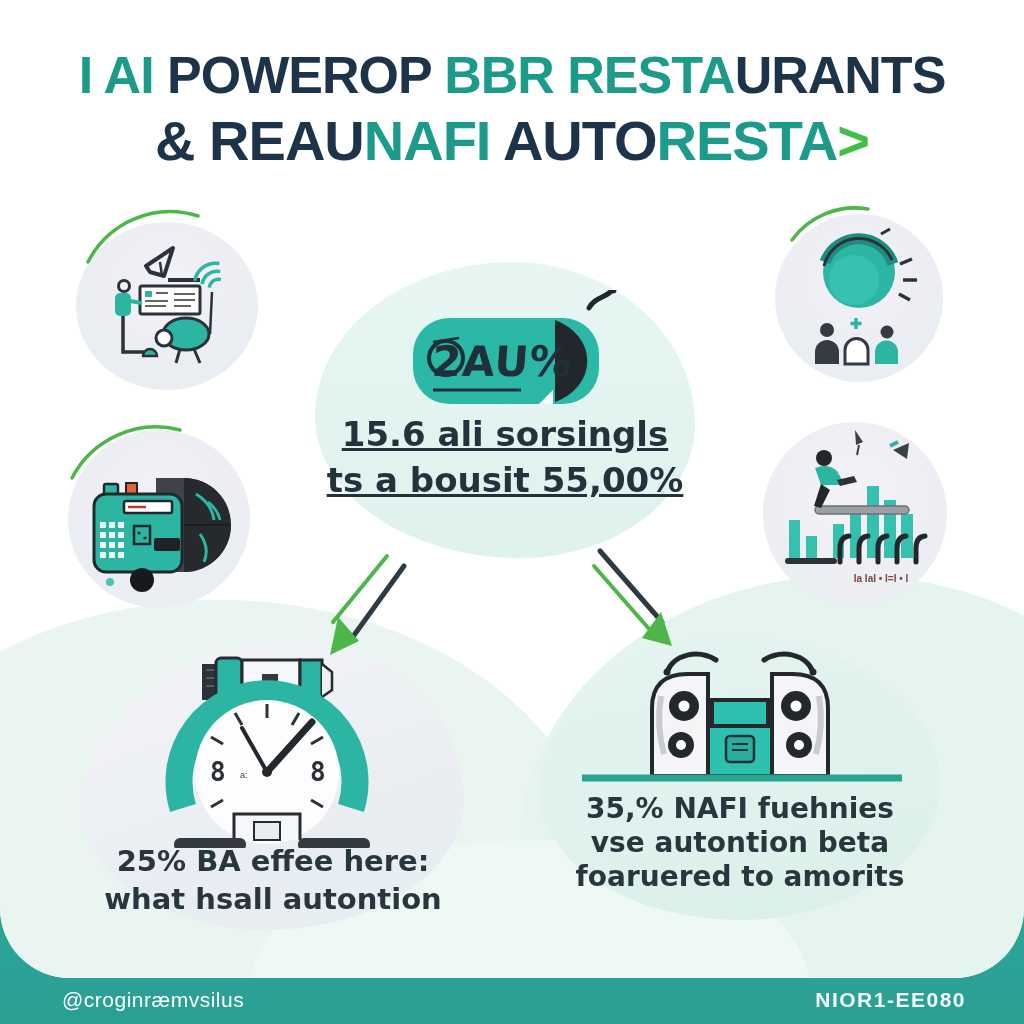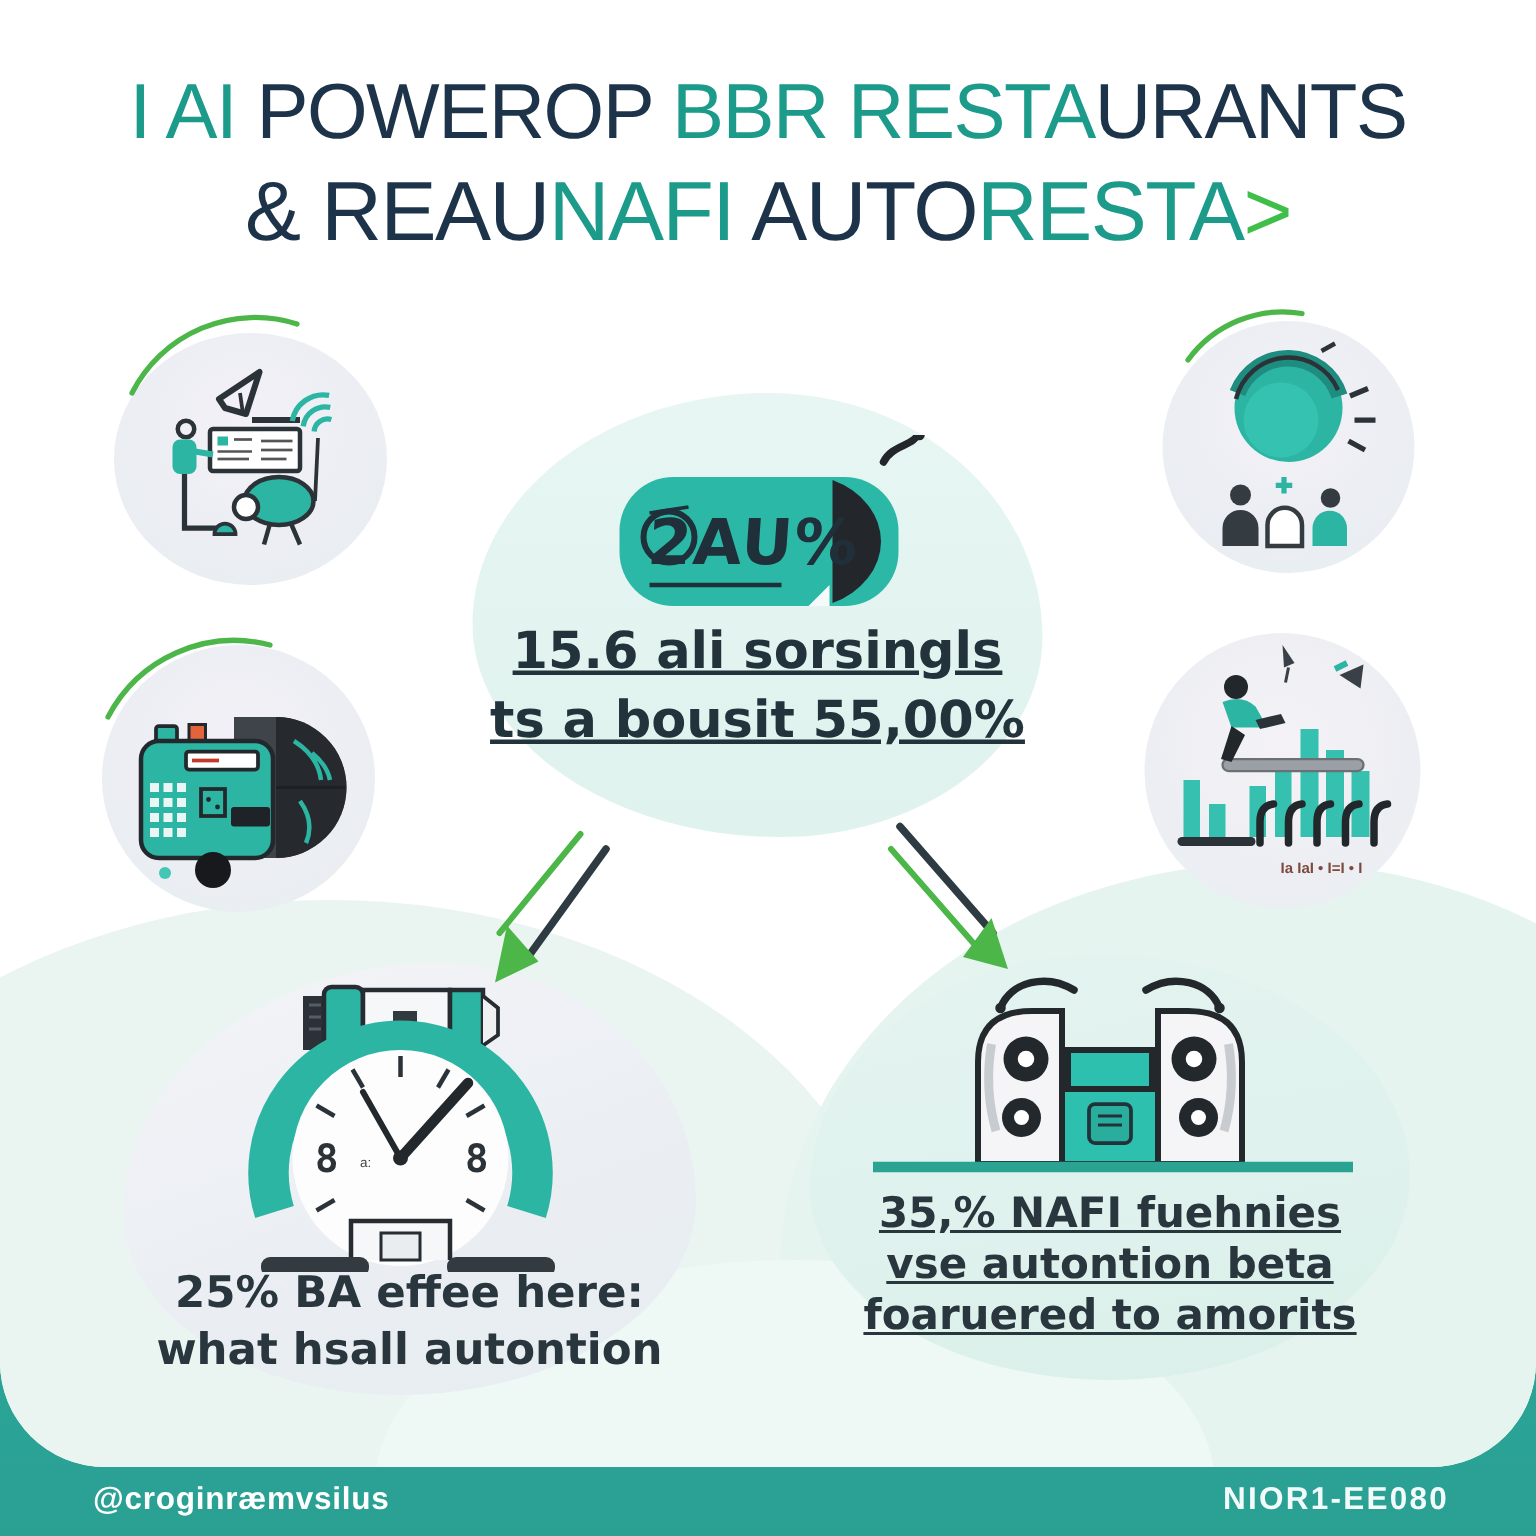--- a/index.html
+++ b/index.html
@@ -9,21 +9,21 @@
   .card{position:absolute;left:0;top:0;width:1024px;height:978px;background:#ffffff;
         border-radius:0 0 70px 70px;overflow:hidden;}
   
   .wave{position:absolute;border-radius:50%;}
   .wave-left{left:-160px;top:600px;width:760px;height:560px;background:#eaf5f2;}
   .wave-right{left:520px;top:575px;width:660px;height:540px;background:#e6f4f0;}
   .wave-center{left:250px;top:840px;width:560px;height:300px;background:#eef8f5;}
 
   
   .title{position:absolute;left:0;top:42px;width:1024px;text-align:center;
-         font-weight:400;letter-spacing:-1px;line-height:66px;}
+         font-weight:700;letter-spacing:-1px;line-height:66px;}
   .title .l1{font-size:52px;}
   .title .l2{font-size:56px;}
   .t-teal{color:#1c9b8a}.t-navy{color:#1d3349}.t-green{color:#3fbf49}
 
   
   .circle{position:absolute;border-radius:50%;
           background:radial-gradient(circle at 50% 38%, #f3f1f7 0%, #eceef3 55%, #e6eef0 100%);}
   .c1{left:76px;top:222px;width:182px;height:168px;}
   .c2{left:775px;top:214px;width:168px;height:168px;}
   .c3{left:68px;top:430px;width:182px;height:178px;}
@@ -42,29 +42,29 @@
   .blob svg, .circle svg{position:absolute;left:0;top:0;}
 
   .center-text{position:absolute;left:0;width:100%;text-align:center;
         font-family:"DejaVu Sans", sans-serif;font-weight:600;color:#22333b;
         font-size:34px;text-decoration:underline;}
   .ct1{top:152px;} .ct2{top:198px;}
   .bl-text{position:absolute;left:0;width:100%;text-align:center;
         font-family:"DejaVu Sans", sans-serif;font-weight:700;color:#2a363e;font-size:29px;}
   .blt1{top:202px;} .blt2{top:240px;}
   .br-text{position:absolute;left:0;width:100%;text-align:center;
-        font-family:"DejaVu Sans", sans-serif;font-weight:600;color:#2a363e;font-size:28px;text-decoration:underline;}
+        font-family:"DejaVu Sans", sans-serif;font-weight:600;color:#2a363e;font-size:28px;}
   .brt1{top:156px;} .brt2{top:190px;} .brt3{top:224px;}
 
   
   .overlay{position:absolute;left:0;top:0;width:1024px;height:1024px;pointer-events:none;}
 
   
   .footer-brand{position:absolute;left:62px;bottom:12px;color:#ffffff;
-        font-weight:700;font-size:21px;letter-spacing:0.5px;text-align:center;}
+        font-weight:400;font-size:21px;letter-spacing:0.5px;text-align:center;}
   .footer-code{position:absolute;right:58px;bottom:12px;color:#f2fbfa;
         font-weight:600;font-size:21px;letter-spacing:1.5px;}
 </style>
 </head>
 <body>
 
 <div class="canvas">
 
   <div class="card">
 

